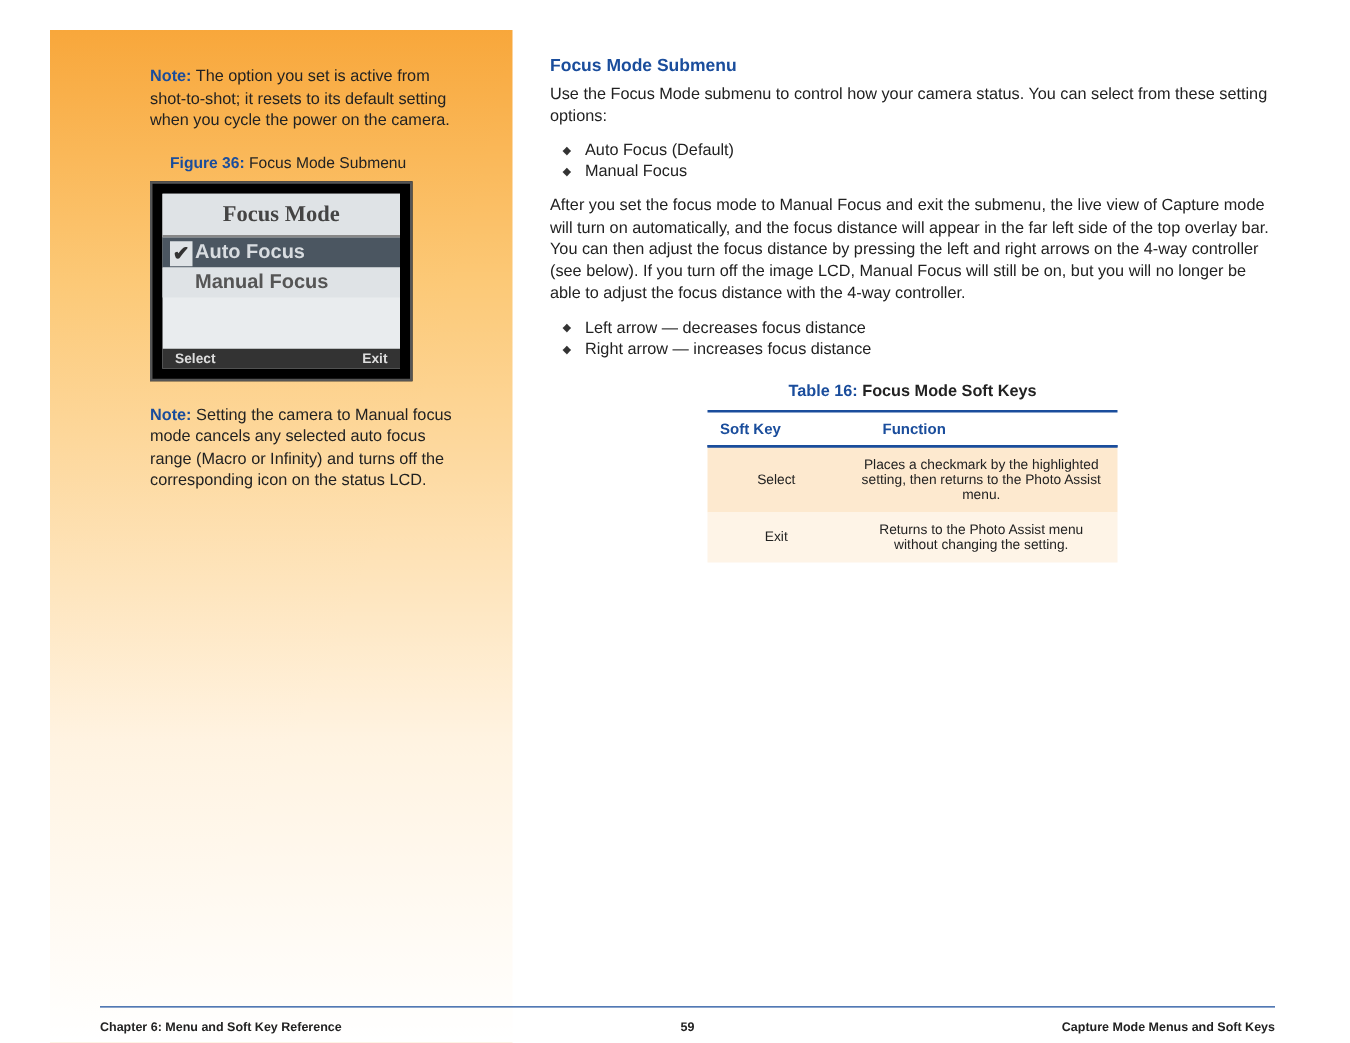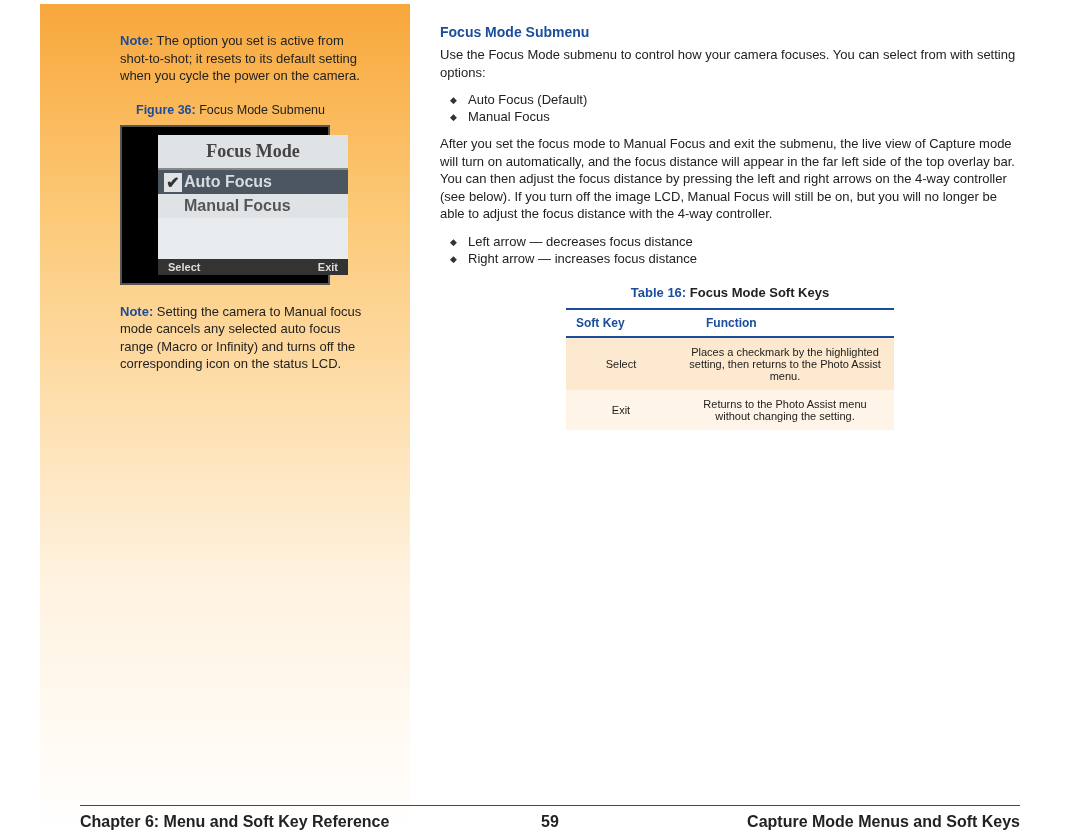--- a/index.html
+++ b/index.html
@@ -11,21 +11,21 @@
     background: #fff;
     width: 1080px;
     height: 834px;
     position: relative;
   }
   .page-wrap {
     display: flex;
     width: 100%;
     height: 100%;
     box-sizing: border-box;
-    padding-top: 4px;
+    padding-top: 24px;
   }
   .sidebar {
     width: 370px;
     box-sizing: border-box;
     padding: 20px 40px 20px 60px;
     background: linear-gradient(180deg, #f8a73b 0%, #fcc977 25%, #fff3e1 70%, #ffffff 100%);
     border-left: 40px solid transparent; 
     margin-left: 40px;
     position: relative;
   }
@@ -45,21 +45,20 @@
     box-sizing: border-box;
     padding: 8px;
     position: relative;
   }
   .lcd-inner {
     background: #e9ecee;
     width: 100%;
     height: 100%;
     position: relative;
     box-sizing: border-box;
-    margin-left: 28px;
   }
   .lcd-title {
     text-align: center;
     font-family: Georgia, serif;
     font-weight: bold;
     font-size: 18px;
     color: #444;
     padding: 6px 0;
     border-bottom: 2px solid #888;
     background: #dfe3e6;
@@ -140,21 +139,21 @@
   .footer {
     position: absolute;
     bottom: 0;
     left: 80px;
     right: 60px;
     height: 24px;
     border-top: 1px solid #1a4d9c;
     display: flex;
     justify-content: space-between;
     align-items: center;
-    font-size: 16px;
+    font-size: 10px;
     font-weight: bold;
     padding-top: 4px;
   }
   .footer .center { position: absolute; left: 50%; transform: translateX(-50%); }
 </style>
 </head>
 <body>
 
 <div class="page-wrap">
 
@@ -183,21 +182,21 @@
       </div>
 
       <p>
         <span class="note-label">Note:</span><span> Setting the camera to Manual focus mode cancels any selected auto focus range (Macro or Infinity) and turns off the corresponding icon on the status LCD.</span>
       </p>
     </div>
   </div>
 
   <div class="main">
     <div class="h3">Focus Mode Submenu</div>
-    <p>Use the Focus Mode submenu to control how your camera focuses. You can select from with setting options:</p>
+    <p>Use the Focus Mode submenu to control how your camera status. You can select from these setting options:</p>
 
     <ul class="diamond">
       <li>Auto Focus (Default)</li>
       <li>Manual Focus</li>
     </ul>
 
     <p>After you set the focus mode to Manual Focus and exit the submenu, the live view of Capture mode will turn on automatically, and the focus distance will appear in the far left side of the top overlay bar. You can then adjust the focus distance by pressing the left and right arrows on the 4-way controller (see below). If you turn off the image LCD, Manual Focus will still be on, but you will no longer be able to adjust the focus distance with the 4-way controller.</p>
 
     <ul class="diamond">
       <li>Left arrow — decreases focus distance</li>

